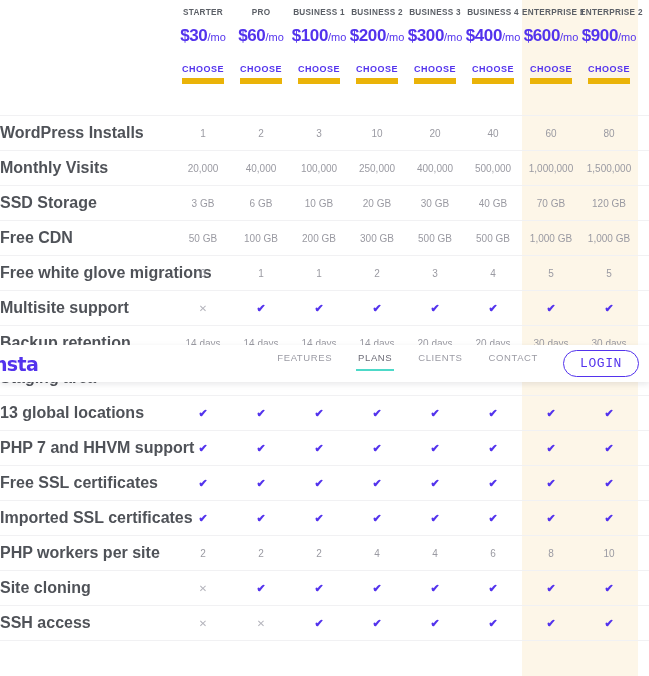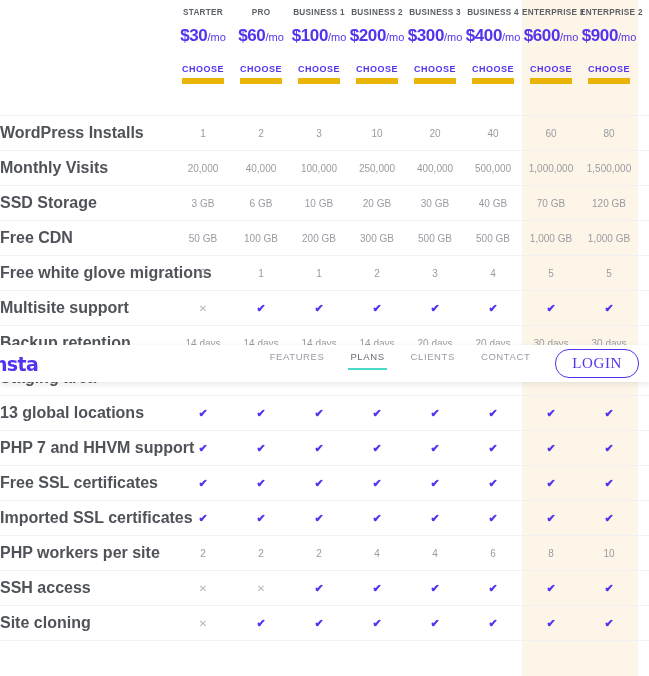--- a/index.html
+++ b/index.html
@@ -174,29 +174,29 @@
     content: "";
     position: absolute;
     left: 11px;
     right: 11px;
     bottom: -5px;
     height: 2px;
     background: #4dd9c8;
   }
   .login-btn {
     margin-left: 12px;
-    font-size: 15px;
+    font-size: 13px;
     letter-spacing: 0.6px;
     color: #5333ed;
     border: 1px solid #5333ed;
     border-radius: 14px;
     padding: 6px 16px;
     background: transparent;
     cursor: pointer;
-    font-family: Liberation Serif, serif;
+    font-family: Liberation Mono, monospace;
     line-height: 1;
   }
 </style>
 </head>
 <body>
 
 <div id="page">
 
   <div class="highlight-band"></div>
 
@@ -413,35 +413,35 @@
           <td class="cell-value">2</td>
           <td class="cell-value">2</td>
           <td class="cell-value">4</td>
           <td class="cell-value">4</td>
           <td class="cell-value">6</td>
           <td class="cell-value">8</td>
           <td class="cell-value">10</td>
           <td></td>
         </tr>
         <tr class="feature-row">
+          <td class="row-label">Site cloning</td>
+          <td class="cell-value"><span class="cross">✕</span></td>
+          <td class="cell-value"><span class="check">✔</span></td>
+          <td class="cell-value"><span class="check">✔</span></td>
+          <td class="cell-value"><span class="check">✔</span></td>
+          <td class="cell-value"><span class="check">✔</span></td>
+          <td class="cell-value"><span class="check">✔</span></td>
+          <td class="cell-value"><span class="check">✔</span></td>
+          <td class="cell-value"><span class="check">✔</span></td>
+          <td></td>
+        </tr>
+        <tr class="feature-row">
           <td class="row-label">SSH access</td>
           <td class="cell-value"><span class="cross">✕</span></td>
           <td class="cell-value"><span class="cross">✕</span></td>
-          <td class="cell-value"><span class="check">✔</span></td>
-          <td class="cell-value"><span class="check">✔</span></td>
-          <td class="cell-value"><span class="check">✔</span></td>
-          <td class="cell-value"><span class="check">✔</span></td>
-          <td class="cell-value"><span class="check">✔</span></td>
-          <td class="cell-value"><span class="check">✔</span></td>
-          <td></td>
-        </tr>
-        <tr class="feature-row">
-          <td class="row-label">Site cloning</td>
-          <td class="cell-value"><span class="cross">✕</span></td>
-          <td class="cell-value"><span class="check">✔</span></td>
           <td class="cell-value"><span class="check">✔</span></td>
           <td class="cell-value"><span class="check">✔</span></td>
           <td class="cell-value"><span class="check">✔</span></td>
           <td class="cell-value"><span class="check">✔</span></td>
           <td class="cell-value"><span class="check">✔</span></td>
           <td class="cell-value"><span class="check">✔</span></td>
           <td></td>
         </tr>
       </tbody>
   </table>

